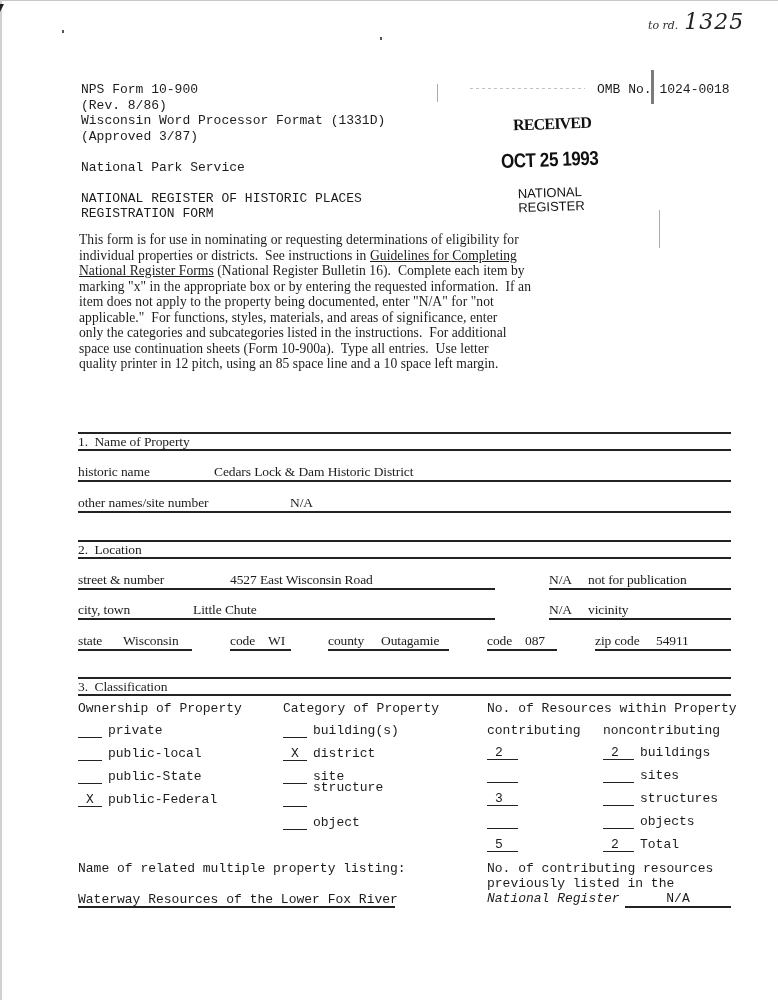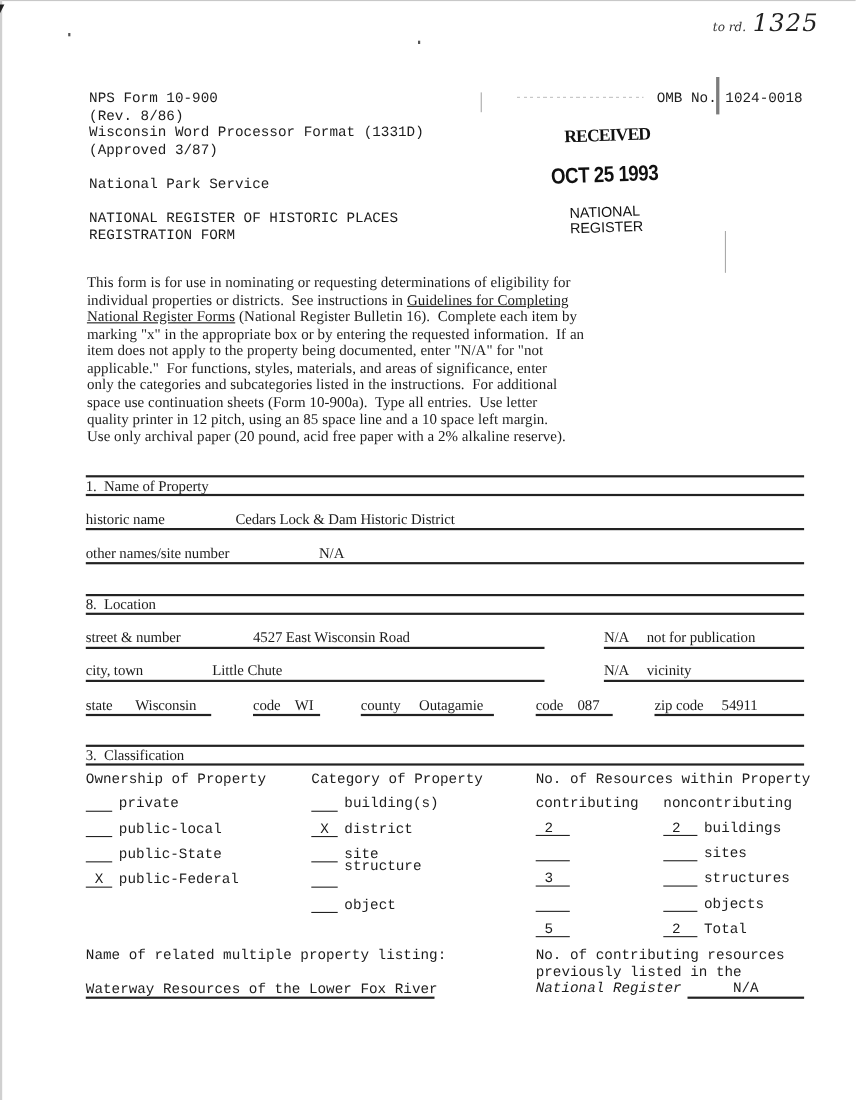--- a/index.html
+++ b/index.html
@@ -31,21 +31,21 @@
     .omb { position: absolute; left: 597px; top: 82px; }
     .omb-bar { position: absolute; left: 651px; top: 70px; width: 3px; height: 34px; background: #444; opacity: .7; }
     .faint-line { position: absolute; left: 470px; top: 88px; width: 115px; height: 1px; background: repeating-linear-gradient(90deg, #999 0 3px, transparent 3px 6px); opacity: .6; }
 
     .stamp { position: absolute; font-family: "Liberation Sans", "DejaVu Sans", sans-serif; color: #111; white-space: nowrap; }
     .stamp-received { left: 513px; top: 116px; font-family: "Liberation Serif", serif; font-weight: bold; font-size: 16px; letter-spacing: -0.8px; transform: rotate(-2deg); }
     .stamp-date { left: 501px; top: 154px; font-size: 20px; letter-spacing: -0.5px; transform: rotate(-2deg) scaleX(.85); transform-origin: left; }
     .stamp-date b { font-weight: bold; }
     .stamp-national { left: 518px; top: 186px; font-size: 13px; line-height: 14px; transform: rotate(-2deg); }
 
-    .intro { position: absolute; left: 79px; top: 249px; width: 660px; }
+    .intro { position: absolute; left: 79px; top: 232px; width: 660px; }
     .intro p { white-space: pre; font-family: "Liberation Serif", serif; font-size: 13.6px; line-height: 15.5px; letter-spacing: 0.05px; }
     .u { text-decoration: underline; }
 
     .hline { position: absolute; height: 1.5px; background: #222; }
 
     .cell { position: absolute; white-space: pre; }
   </style>
 </head>
 <body>
 
@@ -87,37 +87,36 @@
 <div class="intro">
   <p>This form is for use in nominating or requesting determinations of eligibility for</p>
   <p><span>individual properties or districts.  See instructions in </span><span class="u">Guidelines for Completing</span></p>
   <p><span class="u">National Register Forms</span><span> (National Register Bulletin 16).  Complete each item by</span></p>
   <p>marking "x" in the appropriate box or by entering the requested information.  If an</p>
   <p>item does not apply to the property being documented, enter "N/A" for "not</p>
   <p>applicable."  For functions, styles, materials, and areas of significance, enter</p>
   <p>only the categories and subcategories listed in the instructions.  For additional</p>
   <p>space use continuation sheets (Form 10-900a).  Type all entries.  Use letter</p>
   <p>quality printer in 12 pitch, using an 85 space line and a 10 space left margin.</p>
-  <p>Use only archival paper (20 pound, acid free paper with a 2% alkaline reserve).</p>
 </div>
 
 <div class="hline" style="left:78px;top:432px;width:653px;"></div>
 <div class="cell serif-cond" style="left:78px;top:434px;">1.  Name of Property</div>
 <div class="hline" style="left:78px;top:449px;width:653px;"></div>
 
 <div class="cell serif-cond" style="left:78px;top:464px;">historic name</div>
 <div class="cell serif-cond" style="left:214px;top:464px;">Cedars Lock &amp; Dam Historic District</div>
 <div class="hline" style="left:78px;top:480px;width:653px;"></div>
 
 <div class="cell serif-cond" style="left:78px;top:495px;">other names/site number</div>
 <div class="cell serif-cond" style="left:290px;top:495px;">N/A</div>
 <div class="hline" style="left:78px;top:511px;width:653px;"></div>
 
 <div class="hline" style="left:78px;top:540px;width:653px;"></div>
-<div class="cell serif-cond" style="left:78px;top:542px;">8.  Location</div>
+<div class="cell serif-cond" style="left:78px;top:542px;">2.  Location</div>
 <div class="hline" style="left:78px;top:557px;width:653px;"></div>
 
 <div class="cell serif-cond" style="left:78px;top:572px;">street &amp; number</div>
 <div class="cell serif-cond" style="left:230px;top:572px;">4527 East Wisconsin Road</div>
 <div class="hline" style="left:78px;top:588px;width:417px;"></div>
 <div class="cell serif-cond" style="left:549px;top:572px;">N/A</div>
 <div class="cell serif-cond" style="left:588px;top:572px;">not for publication</div>
 <div class="hline" style="left:549px;top:588px;width:182px;"></div>
 
 <div class="cell serif-cond" style="left:78px;top:602px;">city, town</div>

